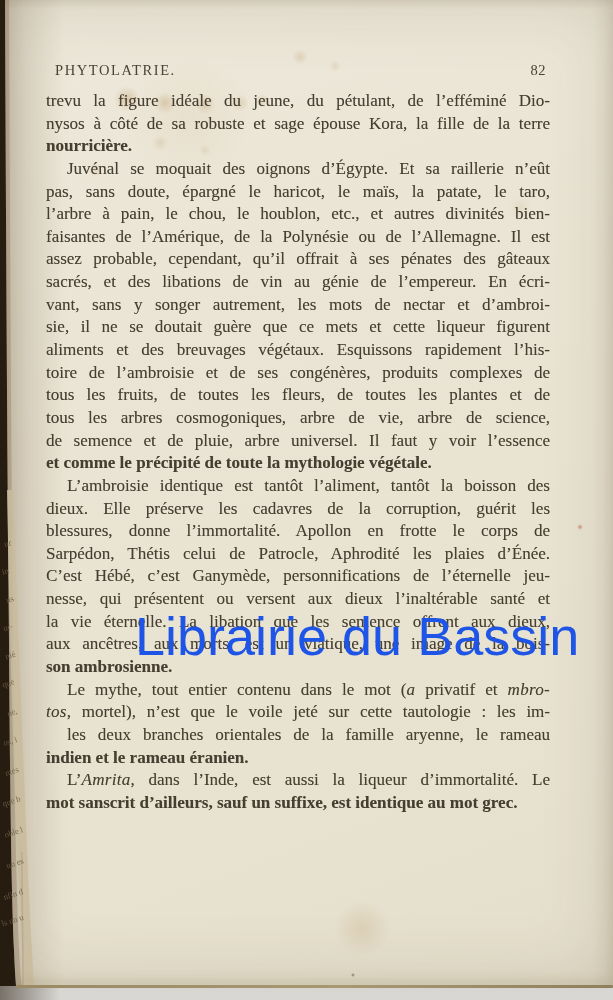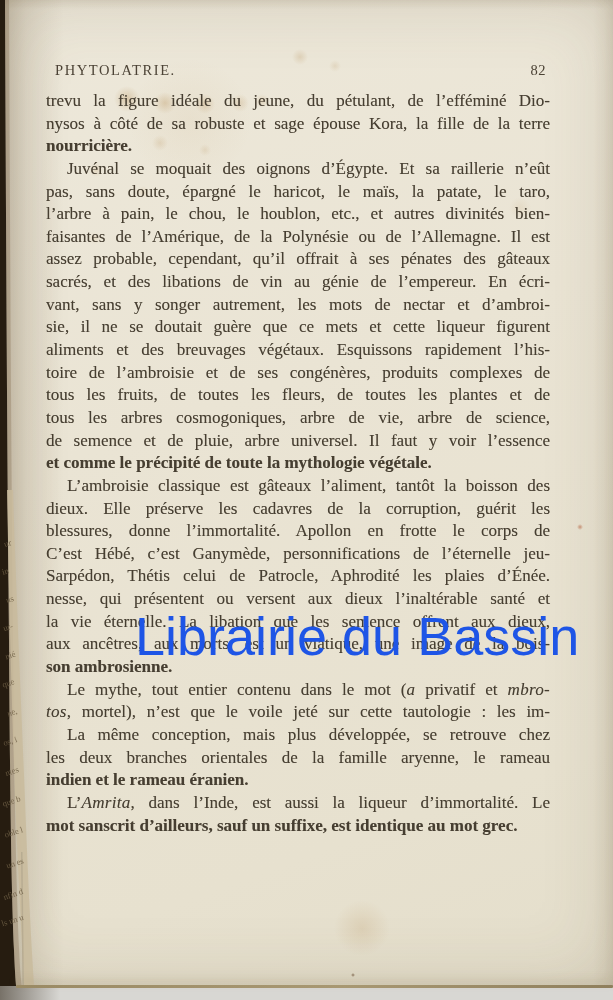--- a/index.html
+++ b/index.html
@@ -100,36 +100,35 @@
           <div class="line">vant, sans y songer autrement, les mots de nectar et d’ambroi-</div>
           <div class="line">sie, il ne se doutait guère que ce mets et cette liqueur figurent</div>
           <div class="line">aliments et des breuvages végétaux. Esquissons rapidement l’his-</div>
           <div class="line">toire de l’ambroisie et de ses congénères, produits complexes de</div>
           <div class="line">tous les fruits, de toutes les fleurs, de toutes les plantes et de</div>
           <div class="line">tous les arbres cosmogoniques, arbre de vie, arbre de science,</div>
           <div class="line">de semence et de pluie, arbre universel. Il faut y voir l’essence</div>
           <div class="line last">et comme le précipité de toute la mythologie végétale.</div>
         </div>
         <div class="para indent">
-          <div class="line">L’ambroisie classique est gâteaux l’aliment, tantôt la boisson des</div>
+          <div class="line">L’ambroisie identique est tantôt l’aliment, tantôt la boisson des</div>
           <div class="line">dieux. Elle préserve les cadavres de la corruption, guérit les</div>
           <div class="line">blessures, donne l’immortalité. Apollon en frotte le corps de</div>
+          <div class="line">Sarpédon, Thétis celui de Patrocle, Aphrodité les plaies d’Énée.</div>
           <div class="line">C’est Hébé, c’est Ganymède, personnifications de l’éternelle jeu-</div>
-          <div class="line">Sarpédon, Thétis celui de Patrocle, Aphrodité les plaies d’Énée.</div>
           <div class="line">nesse, qui présentent ou versent aux dieux l’inaltérable santé et</div>
           <div class="line">la vie éternelle. La libation que les semence offrent aux dieux,</div>
           <div class="line">aux ancêtres, aux morts, est un viatique, une image de la bois-</div>
           <div class="line last">son ambrosienne.</div>
         </div>
         <div class="para indent">
           <div class="line">Le mythe, tout entier contenu dans le mot (<i>a</i> privatif et <i>mbro-</i></div>
           <div class="line"><i>tos</i>, mortel), n’est que le voile jeté sur cette tautologie : les im-</div>
         </div>
         <div class="para indent">
-          <div class="line">La même conception, mais plus développée, se retrouve chez</div>
           <div class="line">les deux branches orientales de la famille aryenne, le rameau</div>
           <div class="line last">indien et le rameau éranien.</div>
         </div>
         <div class="para indent">
           <div class="line">L’<i>Amrita</i>, dans l’Inde, est aussi la liqueur d’immortalité. Le</div>
           <div class="line last">mot sanscrit d’ailleurs, sauf un suffixe, est identique au mot grec.</div>
         </div>
       </div>
 
     <div class="vignette"></div>

